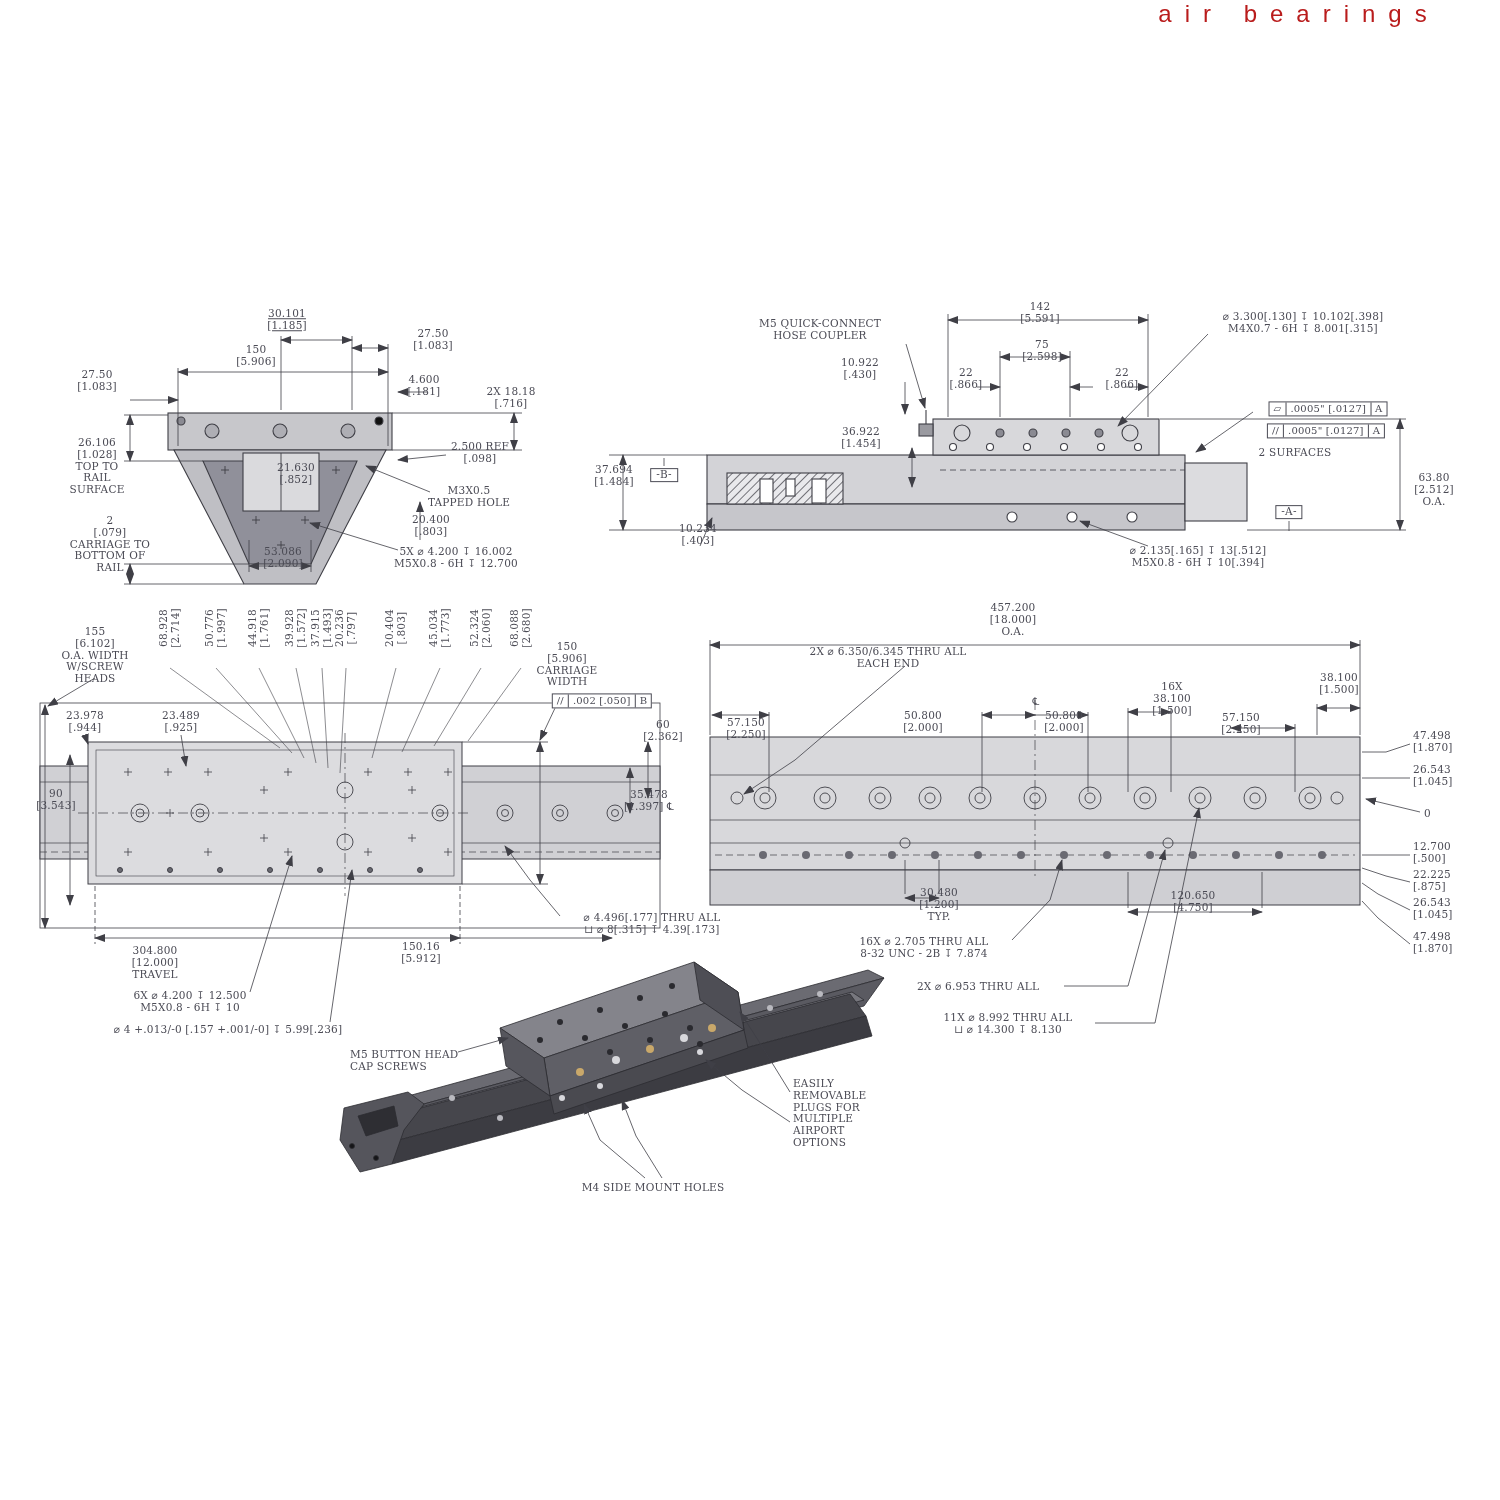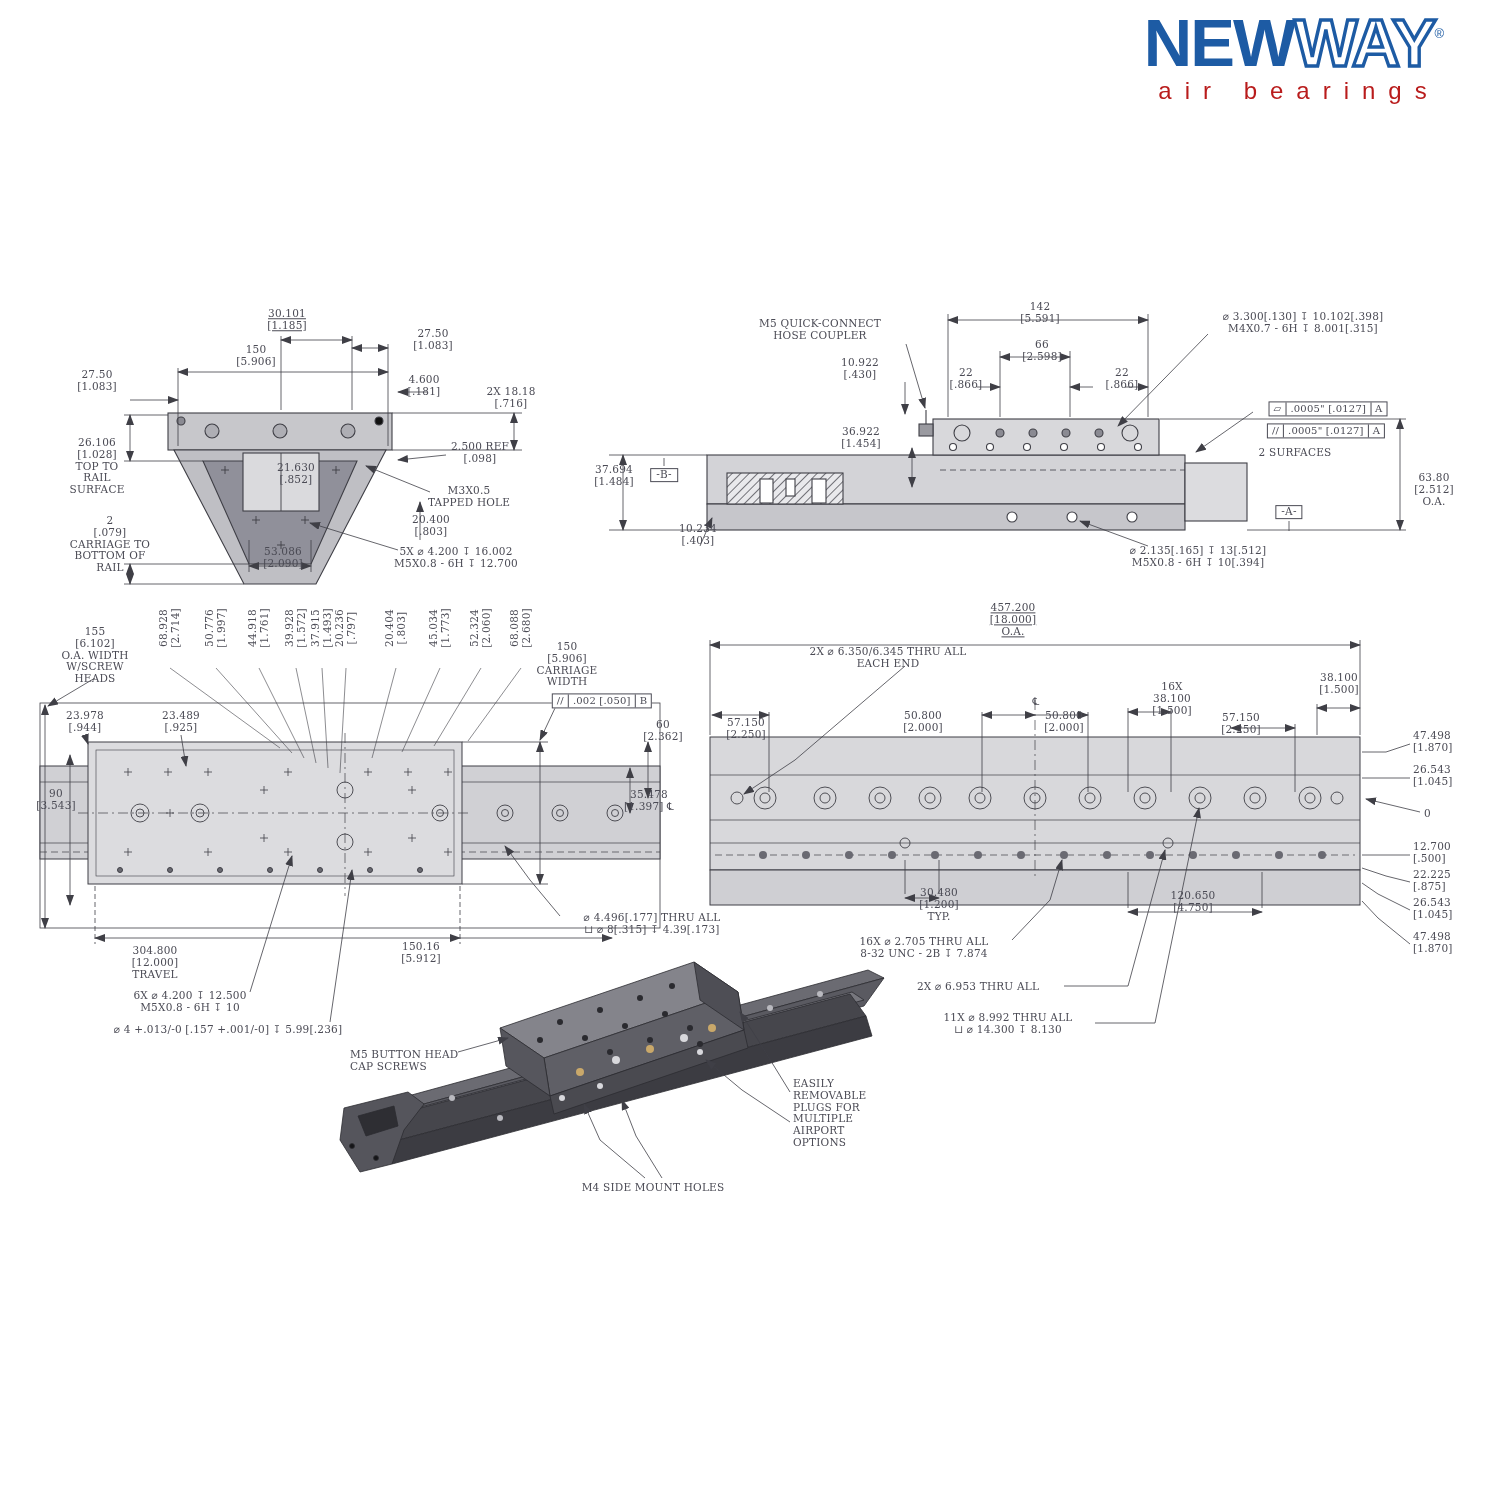--- a/index.html
+++ b/index.html
@@ -440,21 +440,21 @@
       <div class="lbl" style="left: 431px; top: 526px;">20.400
 [.803]</div>
       <div class="lbl" style="left: 283px; top: 558px;">53.086
 [2.090]</div>
       <div class="lbl" style="left: 456px; top: 558px;">5X ⌀ 4.200  ↧ 16.002
 M5X0.8 - 6H  ↧ 12.700</div>
       <div class="lbl" style="left: 820px; top: 330px;">M5 QUICK-CONNECT
 HOSE COUPLER</div>
       <div class="lbl" style="left: 1040px; top: 313px;">142
 [5.591]</div>
-      <div class="lbl" style="left: 1042px; top: 351px;">66
+      <div class="lbl" style="left: 1042px; top: 351px;">75
 [2.598]</div>
       <div class="lbl" style="left: 966px; top: 379px;">22
 [.866]</div>
       <div class="lbl" style="left: 1122px; top: 379px;">22
 [.866]</div>
       <div class="lbl" style="left: 860px; top: 369px;">10.922
 [.430]</div>
       <div class="lbl" style="left: 861px; top: 438px;">36.922
 [1.454]</div>
       <div class="lbl" style="left: 1303px; top: 323px;">⌀ 3.300[.130]  ↧ 10.102[.398]
@@ -516,21 +516,21 @@
       <div class="lbl" style="left: 155px; top: 963px;">304.800
 [12.000]
 TRAVEL</div>
       <div class="lbl" style="left: 190px; top: 1002px;">6X ⌀ 4.200  ↧ 12.500
 M5X0.8 - 6H  ↧ 10</div>
       <div class="lbl" style="left: 228px; top: 1030px;">⌀ 4 +.013/-0 [.157 +.001/-0]  ↧ 5.99[.236]</div>
       <div class="lbl" style="left: 421px; top: 953px;">150.16
 [5.912]</div>
       <div class="lbl" style="left: 652px; top: 924px;">⌀ 4.496[.177] THRU ALL
 ⊔ ⌀ 8[.315]  ↧ 4.39[.173]</div>
-      <div class="lbl" style="left: 1013px; top: 620px; text-decoration: underline;">457.200
+      <div class="lbl" style="left: 1013px; top: 620px;">457.200
 [18.000]
 O.A.</div>
       <div class="lbl" style="left: 888px; top: 658px;">2X ⌀ 6.350/6.345 THRU ALL
 EACH END</div>
       <div class="lbl" style="left: 746px; top: 729px;">57.150
 [2.250]</div>
       <div class="lbl" style="left: 923px; top: 722px;">50.800
 [2.000]</div>
       <div class="lbl" style="left: 1036px; top: 702px;">℄</div>
       <div class="lbl" style="left: 1064px; top: 722px;">50.800
@@ -570,17 +570,16 @@
       <div class="lbl left" style="left: 793px; top: 1113px;">EASILY
 REMOVABLE
 PLUGS FOR
 MULTIPLE
 AIRPORT
 OPTIONS</div>
       <div class="lbl" style="left: 653px; top: 1188px;">M4 SIDE MOUNT HOLES</div>
     </div>
 
 <div class="logo">
-  <div class="logo-row"><span class="logo-new">NEW</span><span class="logo-way">WAY</span><span class="logo-reg">®</span></div>
   <div class="logo-tag">air bearings</div>
 </div>
 
 </div>
 
 </body></html>

